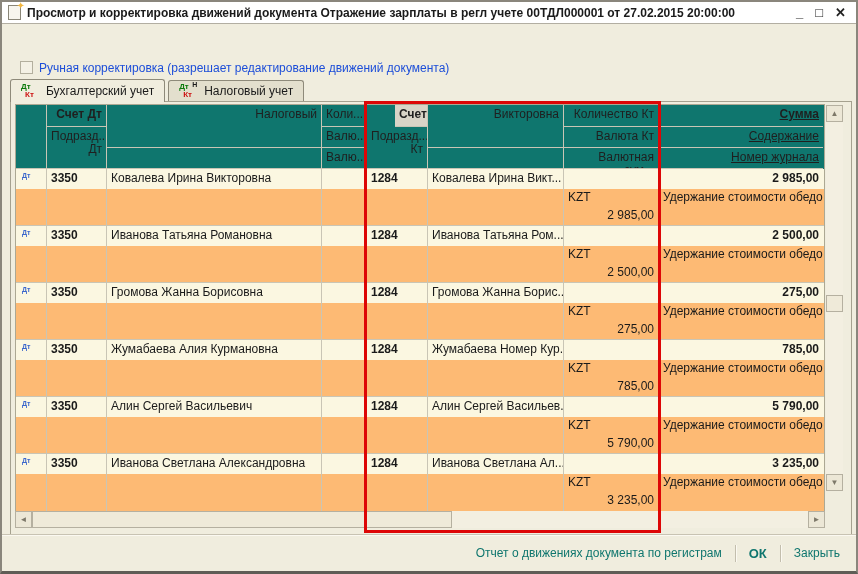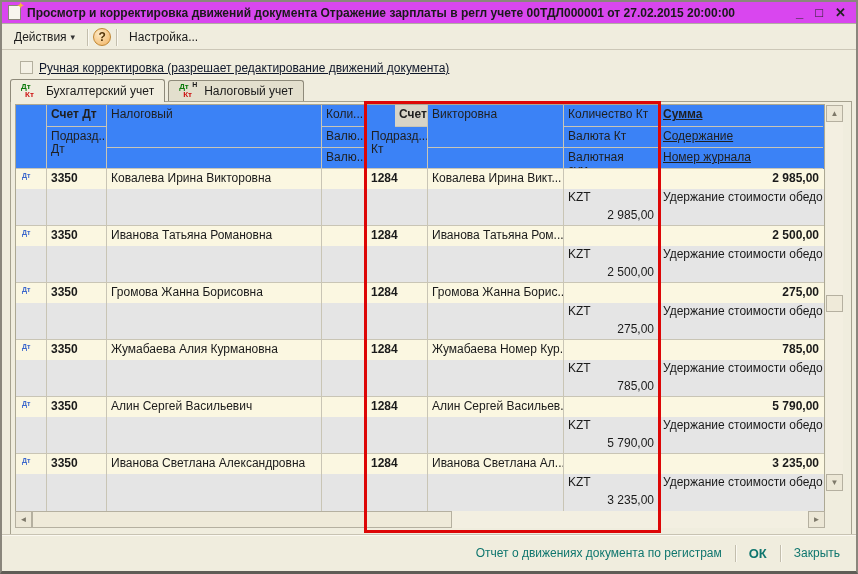--- a/index.html
+++ b/index.html
@@ -3,41 +3,41 @@
 <meta charset="utf-8">
 <style>
   * { box-sizing: border-box; margin: 0; padding: 0; }
   html,body { background:#ffffff; }
   body { font-family:"Liberation Sans", sans-serif; font-size:12px; color:#1a1a1a; }
 
   .window { position:relative; width:858px; height:574px; background:#f0edde;
             border:2px solid #8a867c; border-bottom:3px solid #5f5d56; overflow:hidden; }
 
   
-  .titlebar { position:absolute; left:0; top:0; right:0; height:22px; background:#d946ef;
+  .titlebar { position:absolute; left:0; top:0; right:0; height:22px; background:#ffffff;
               display:flex; align-items:center; padding:0 6px; gap:6px;
               border-bottom:1px solid #b2aea2; }
   .doc-icon { width:13px; height:15px; background:#f7f5ee; border:1px solid #8a8678; position:relative; flex:none; }
   .doc-icon::after { content:"✦"; position:absolute; top:-6px; right:-5px; color:#f3b63e; font-size:10px; }
   .win-title { font-weight:bold; font-size:12px; flex:1; white-space:nowrap; overflow:hidden; }
   .win-ctrl { display:flex; gap:12px; padding-right:4px; }
   .win-ctrl span { font-weight:bold; font-size:13px; color:#222; cursor:default; line-height:18px; }
 
   
   .toolbar { position:absolute; left:0; top:23px; right:0; height:25px; display:flex; align-items:center;
              padding:0 5px; gap:5px; border-bottom:1px solid #ccc7b7; background:#f0edde; }
   .tb-btn { display:flex; align-items:center; gap:4px; padding:2px 6px; border:1px solid transparent; cursor:default; }
   .dd-arrow { font-size:9px; color:#333; }
   .tb-sep { width:1px; height:17px; background:#c3bead; box-shadow:1px 0 0 #fbf9f1; }
   .help-btn { width:18px; height:18px; border-radius:50%; border:1px solid #c08632;
               background:radial-gradient(circle at 35% 30%, #fde9c4, #f2b362); color:#56360a;
               font-weight:bold; display:flex; align-items:center; justify-content:center; cursor:default; }
 
   
-  .chk-row { position:absolute; left:18px; top:59px; display:flex; gap:6px; color:#0f172a;text-decoration:underline; }
+  .chk-row { position:absolute; left:18px; top:59px; display:flex; gap:6px; color:#1d4ed8; }
   .chk-box { width:13px; height:13px; border:1px solid #b3af9e; background:#f4f1e5; flex:none; }
 
   
   .tabs { position:absolute; left:8px; top:77px; display:flex; align-items:flex-end; z-index:3; }
   .tab { height:21px; display:flex; align-items:center; gap:5px; padding:0 10px;
          border:1px solid #8e8a7a; border-bottom:none; border-radius:3px 3px 0 0;
          background:#e3dfcd; margin-right:3px; cursor:default; }
   .tab.active { height:23px; background:#f0edde; margin-bottom:-1px; }
   .dtkt { position:relative; width:20px; height:16px; font-weight:bold; font-size:8px; line-height:8px; flex:none; }
   .dtkt .g  { position:absolute; left:0; top:0; color:#0b7a0b; }
@@ -46,21 +46,21 @@
   .row-ic { position:relative; width:18px; height:16px; font-weight:bold; font-size:7px; line-height:7px; }
   .row-ic .b { position:absolute; left:2px; top:1px; color:#3a66cc; }
   .row-ic .r { position:absolute; left:6px; bottom:1px; color:#cc1111; }
 
   
   .panel { position:absolute; left:8px; top:99px; width:842px; height:434px;
            border:1px solid #a5a18f; background:#f0edde; }
   .tbl { position:absolute; left:4px; top:2px; width:810px; border:1px solid #aca893; background:#fff; }
 
   .thead { display:grid; grid-template-columns:31px 60px 215px 45px 61px 136px 95px 164px;
-           grid-template-rows:22px 21px 21px; background:#3b82f6; }
+           grid-template-rows:22px 21px 21px; background:#0f766e;text-align:right; }
   .th { border-right:1px solid #c9c5b5; border-bottom:1px solid #c9c5b5; padding:3px 4px;
         overflow:hidden; white-space:pre-line; line-height:13px; color:#1f1f1f; }
   .th.last { border-right:none;text-decoration:underline; }
   .th.bold { font-weight:bold; white-space:nowrap; }
   .th.gray { background:#d8d4c7; }
   .h-icon   { grid-area:1/1/4/2; }
   .h-schetdt{ grid-area:1/2/2/3; }
   .h-podrdt { grid-area:2/2/4/3; }
   .h-subdt  { grid-area:1/3/3/4; }
   .h-subdt2 { grid-area:3/3/4/4; }
@@ -72,21 +72,21 @@
   .h-subkt  { grid-area:1/6/3/7; }
   .h-subkt2 { grid-area:3/6/4/7; }
   .h-kolkt  { grid-area:1/7/2/8; }
   .h-valkt  { grid-area:2/7/3/8; }
   .h-valsum { grid-area:3/7/4/8; }
   .h-summa  { grid-area:1/8/2/9; }
   .h-soder  { grid-area:2/8/3/9; }
   .h-nomer  { grid-area:3/8/4/9; }
 
   .trow { position:relative; display:grid; grid-template-columns:31px 60px 215px 45px 61px 136px 95px 164px;
-          height:57px; border-bottom:1px solid #c9c5b5; background:#e5e5e5; }
+          height:57px; border-bottom:1px solid #c9c5b5; background:#fdba74; }
   .trow:last-child { border-bottom:none; }
   .band { position:absolute; left:0; right:0; top:0; height:20px; background:#fbf7e1; }
   .cell { position:relative; z-index:1; border-right:1px solid #c9c5b5; padding:2px 4px;
           overflow:hidden; white-space:nowrap; }
   .cell.last { border-right:none; }
   .acct { font-weight:bold; }
   .c-qty .kzt { position:absolute; left:4px; top:21px; }
   .c-qty .cur { position:absolute; right:4px; top:39px; }
   .c-sum .amt { position:absolute; right:4px; top:2px; font-weight:bold; }
   .c-sum .cnt { position:absolute; left:4px; top:21px; }
@@ -125,30 +125,20 @@
   <div class="titlebar">
     <span class="doc-icon"></span>
     <span class="win-title">Просмотр и корректировка движений документа Отражение зарплаты в регл учете 00ТДЛ000001 от 27.02.2015 20:00:00</span>
     <span class="win-ctrl">
       <span>_</span>
       <span>□</span>
       <span>✕</span>
     </span>
   </div>
 
-  <div class="toolbar">
-    <span class="tb-btn">
-      <span>Действия</span>
-      <span class="dd-arrow">▾</span>
-    </span>
-    <span class="tb-sep"></span>
-    <span class="help-btn">?</span>
-    <span class="tb-sep"></span>
-    <span class="tb-btn">Настройка...</span>
-  </div>
 
   <div class="chk-row">
     <span class="chk-box"></span>
     <span>Ручная корректировка (разрешает редактирование движений документа)</span>
   </div>
 
   <div class="tabs">
     <div class="tab active">
       <span class="dtkt">
         <span class="g">Дт</span>

